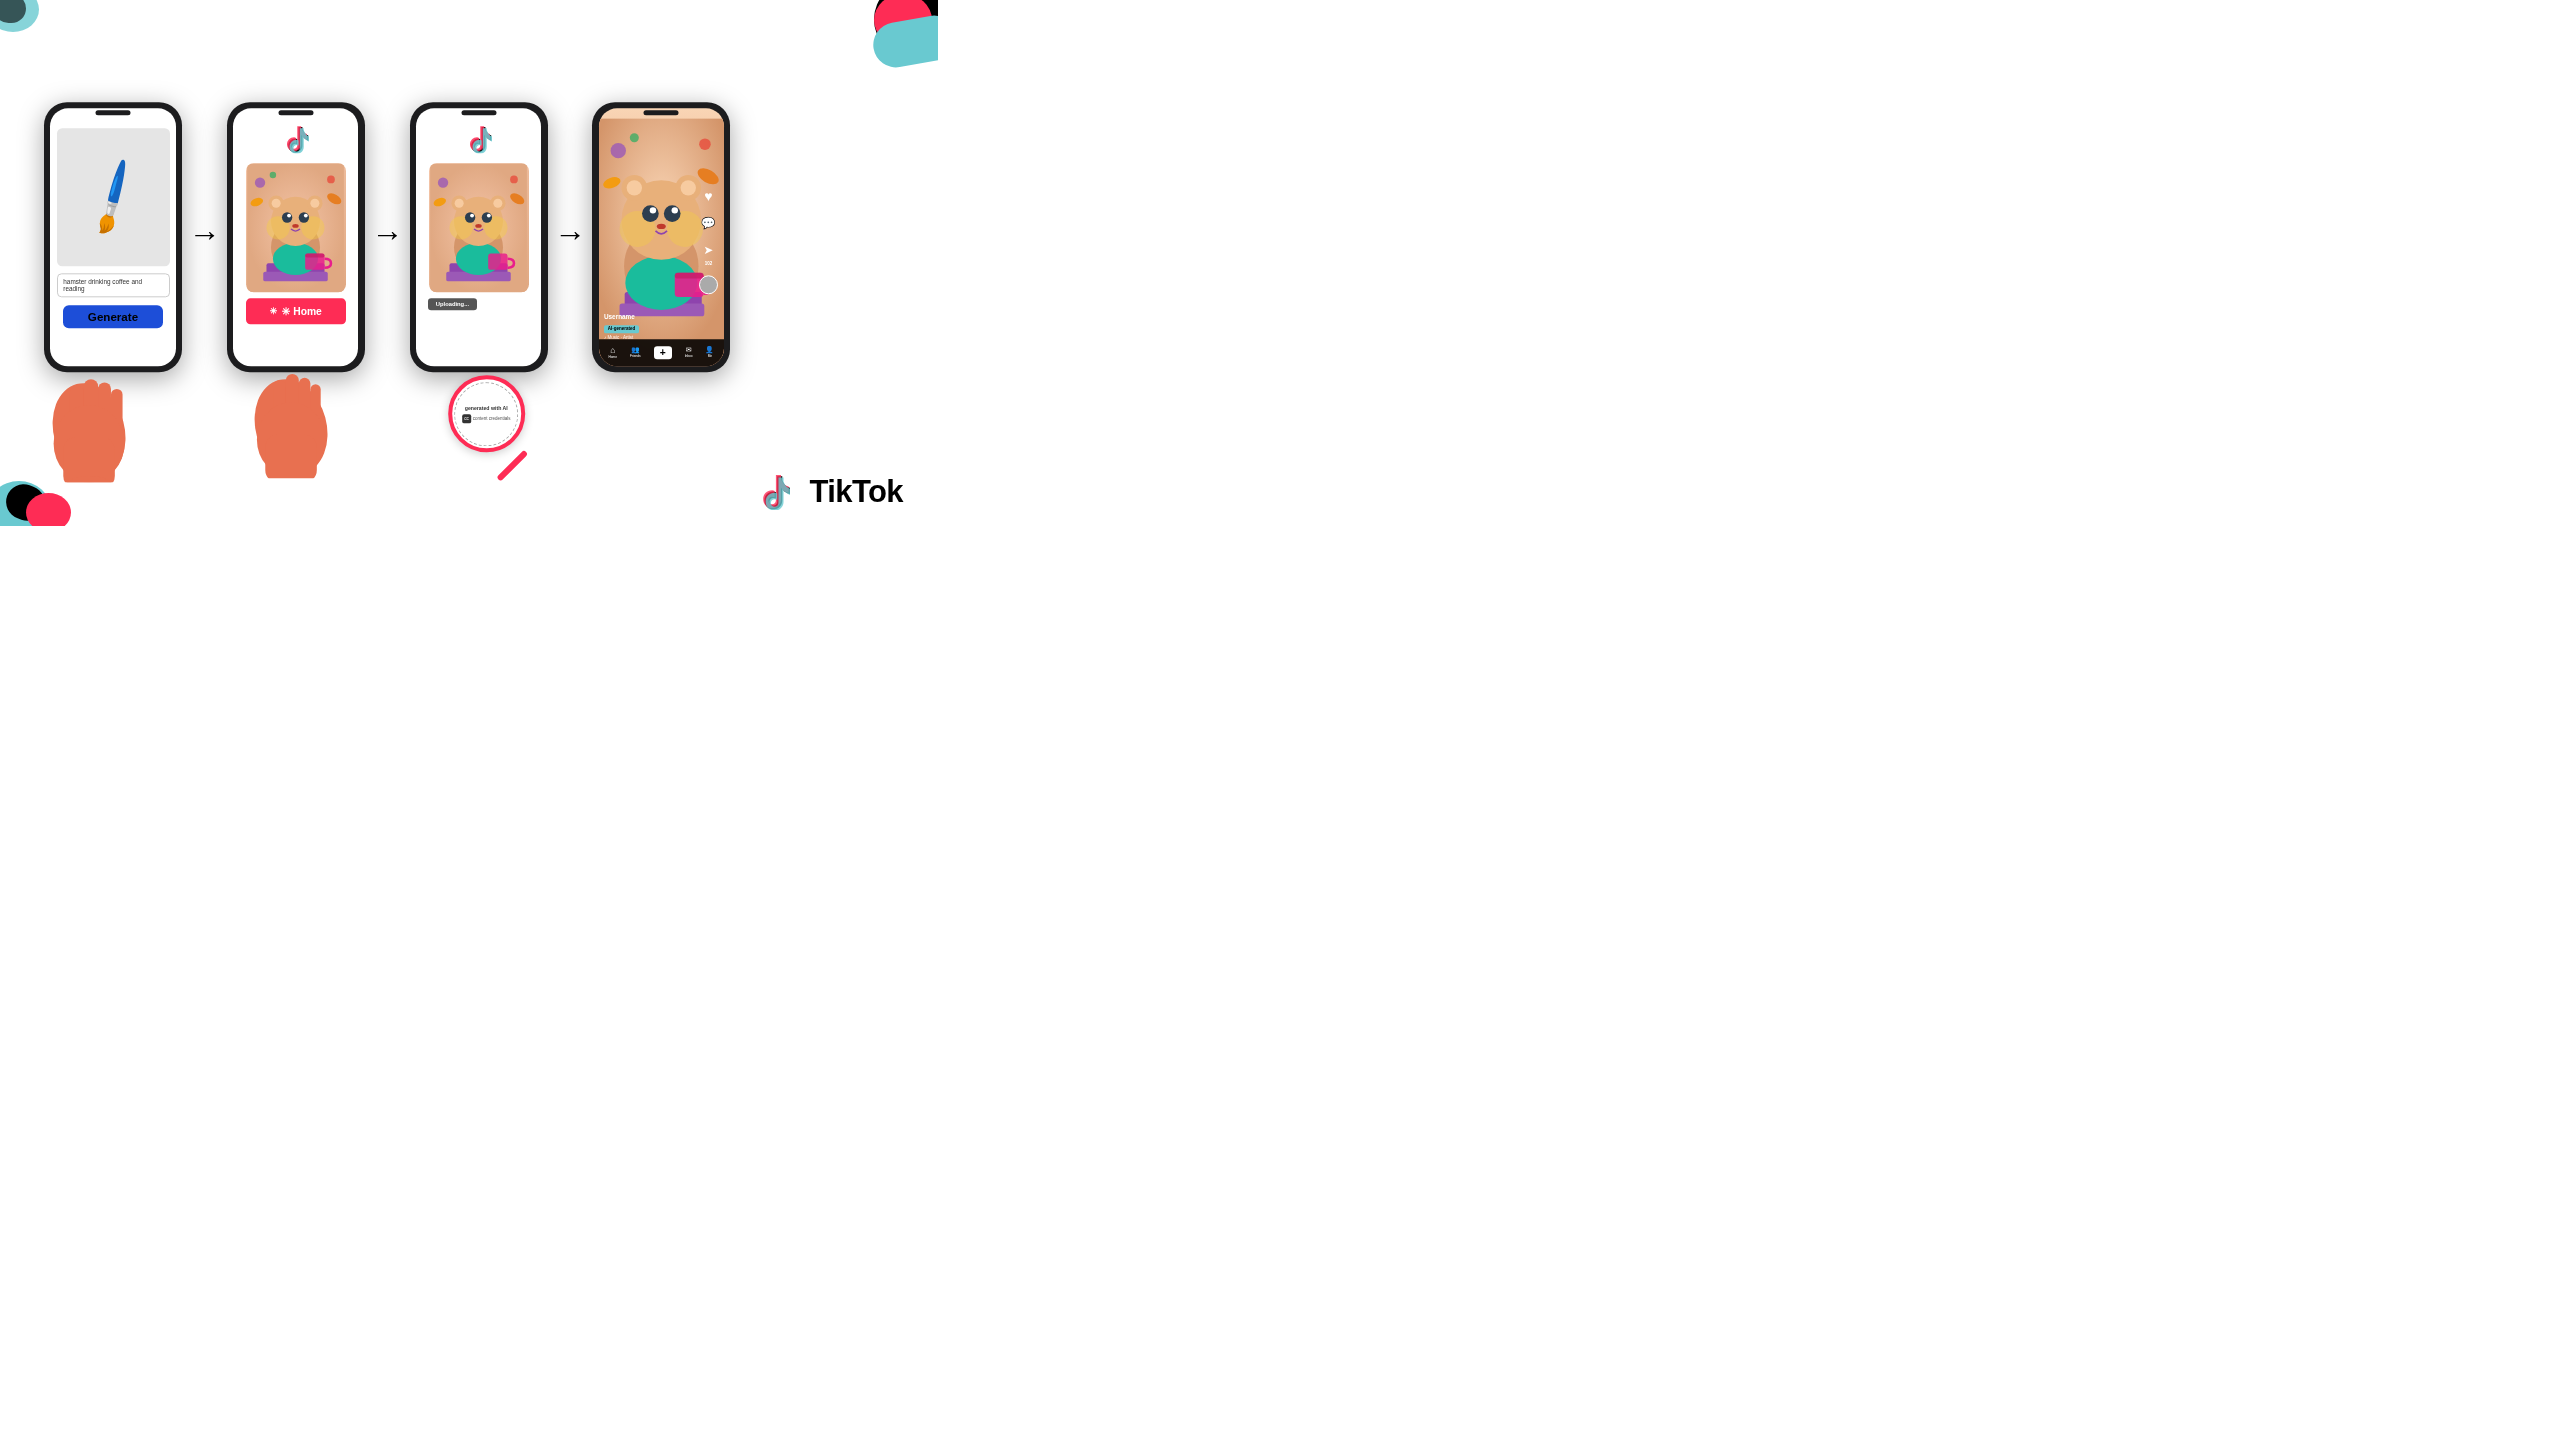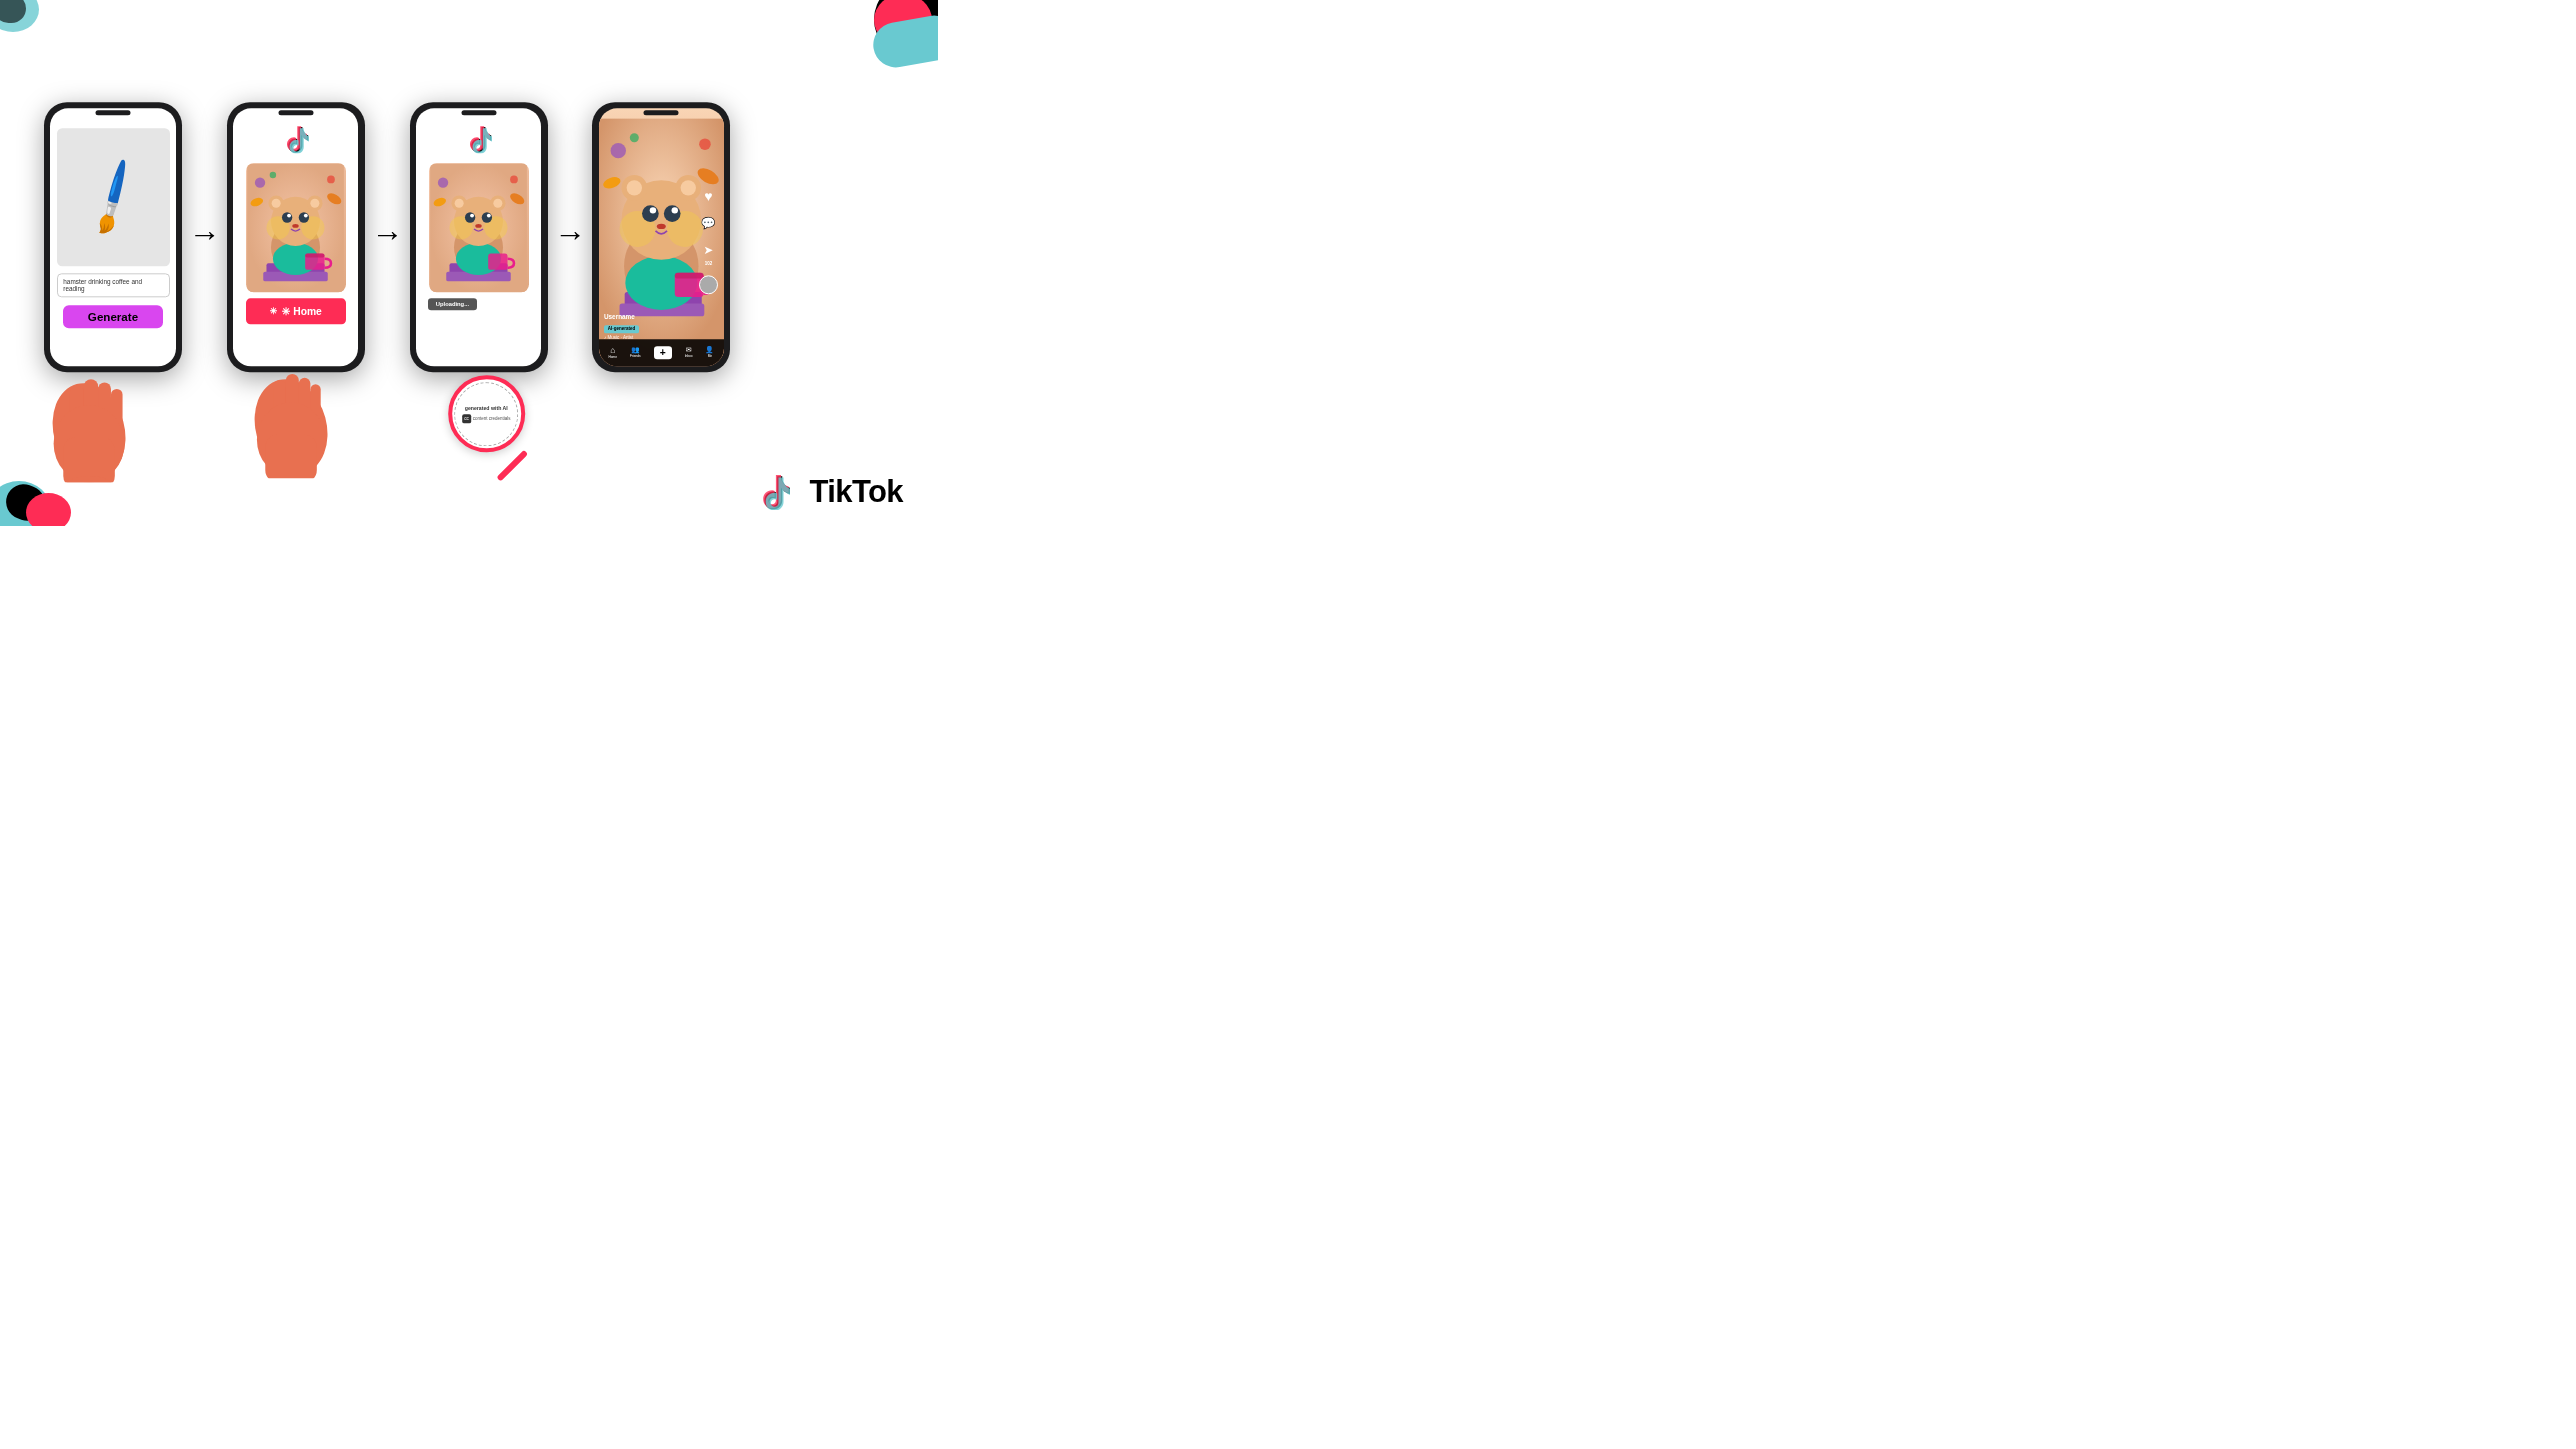--- a/index.html
+++ b/index.html
@@ -47,21 +47,21 @@
     <div style="width:138px;height:270px;background:#1c1c1e;border-radius:23px;padding:6.4px;box-shadow:0 6.4px 26px rgba(0,0,0,0.35);position:relative;">
       <div style="position:absolute;top:7.7px;left:50%;transform:translateX(-50%);width:35px;height:5.8px;background:#1c1c1e;border-radius:3.2px;z-index:10;"></div>
       <div style="width:100%;height:100%;background:#fff;border-radius:18px;overflow:hidden;display:flex;flex-direction:column;align-items:center;padding:19.3px 9px 9px;gap:7.7px;">
 
         <div style="width:113px;height:138px;background:#e5e5e5;border-radius:5.2px;display:flex;align-items:center;justify-content:center;">
           <div style="font-size:52px;transform:rotate(-30deg);line-height:1;">🖌️</div>
         </div>
 
         <div style="width:113px;border:1px solid #ccc;border-radius:4.5px;padding:3.9px 5.8px;font-size:6.4px;color:#333;background:#fff;">hamster drinking coffee and reading</div>
 
-        <div style="width:100px;height:23px;background:#d946ef;border-radius:5.8px;display:flex;align-items:center;justify-content:center;font-size:11.6px;font-weight:800;color:#000;cursor:pointer;">Generate</div>
+        <div style="width:100px;height:23px;background:#1d4ed8;border-radius:5.8px;display:flex;align-items:center;justify-content:center;font-size:11.6px;font-weight:800;color:#000;cursor:pointer;">Generate</div>
       </div>
     </div>
 
     <div style="position:absolute;bottom:-97px;left:-13px;font-size:0;width:116px;height:103px;">
       <svg viewBox="0 0 200 180" style="width:129px;height:116px;">
 
         <ellipse cx="90" cy="100" rx="55" ry="75" fill="#e87050" transform="rotate(-15 90 100)"></ellipse>
         <rect x="60" y="30" width="22" height="80" rx="11" fill="#e87050"></rect>
         <rect x="82" y="20" width="22" height="80" rx="11" fill="#e87050"></rect>
         <rect x="104" y="25" width="20" height="75" rx="10" fill="#e87050"></rect>

